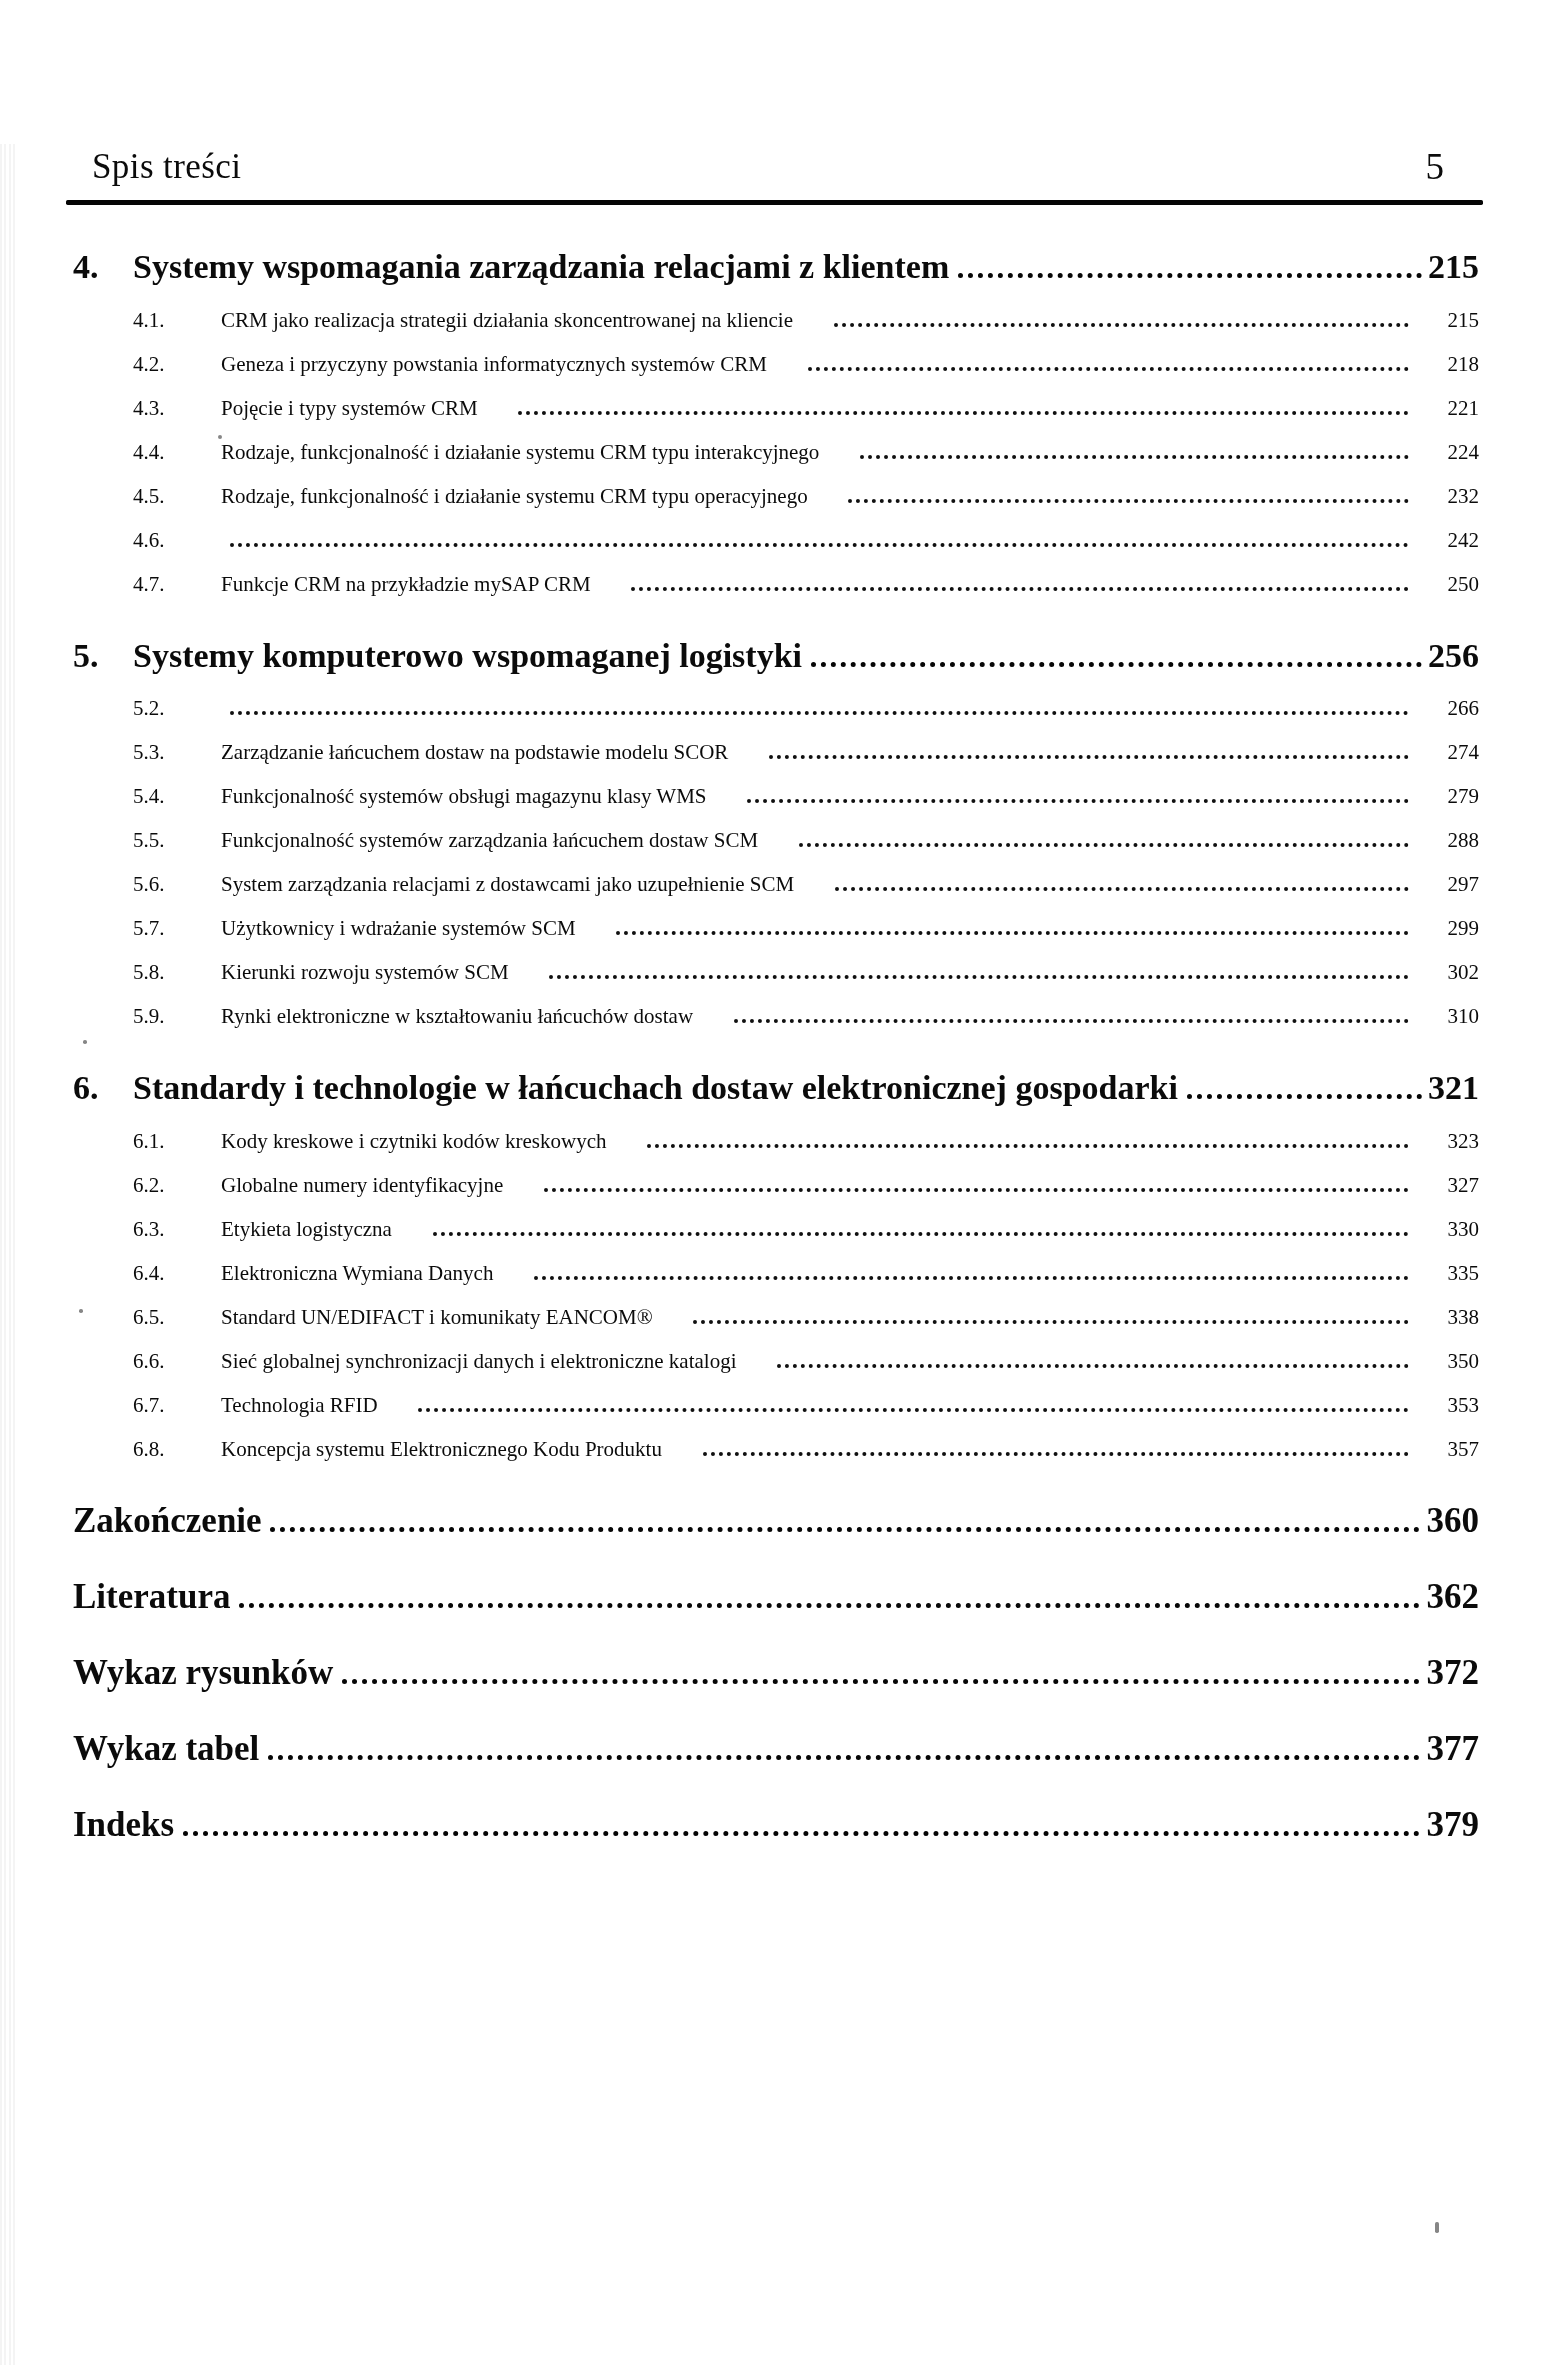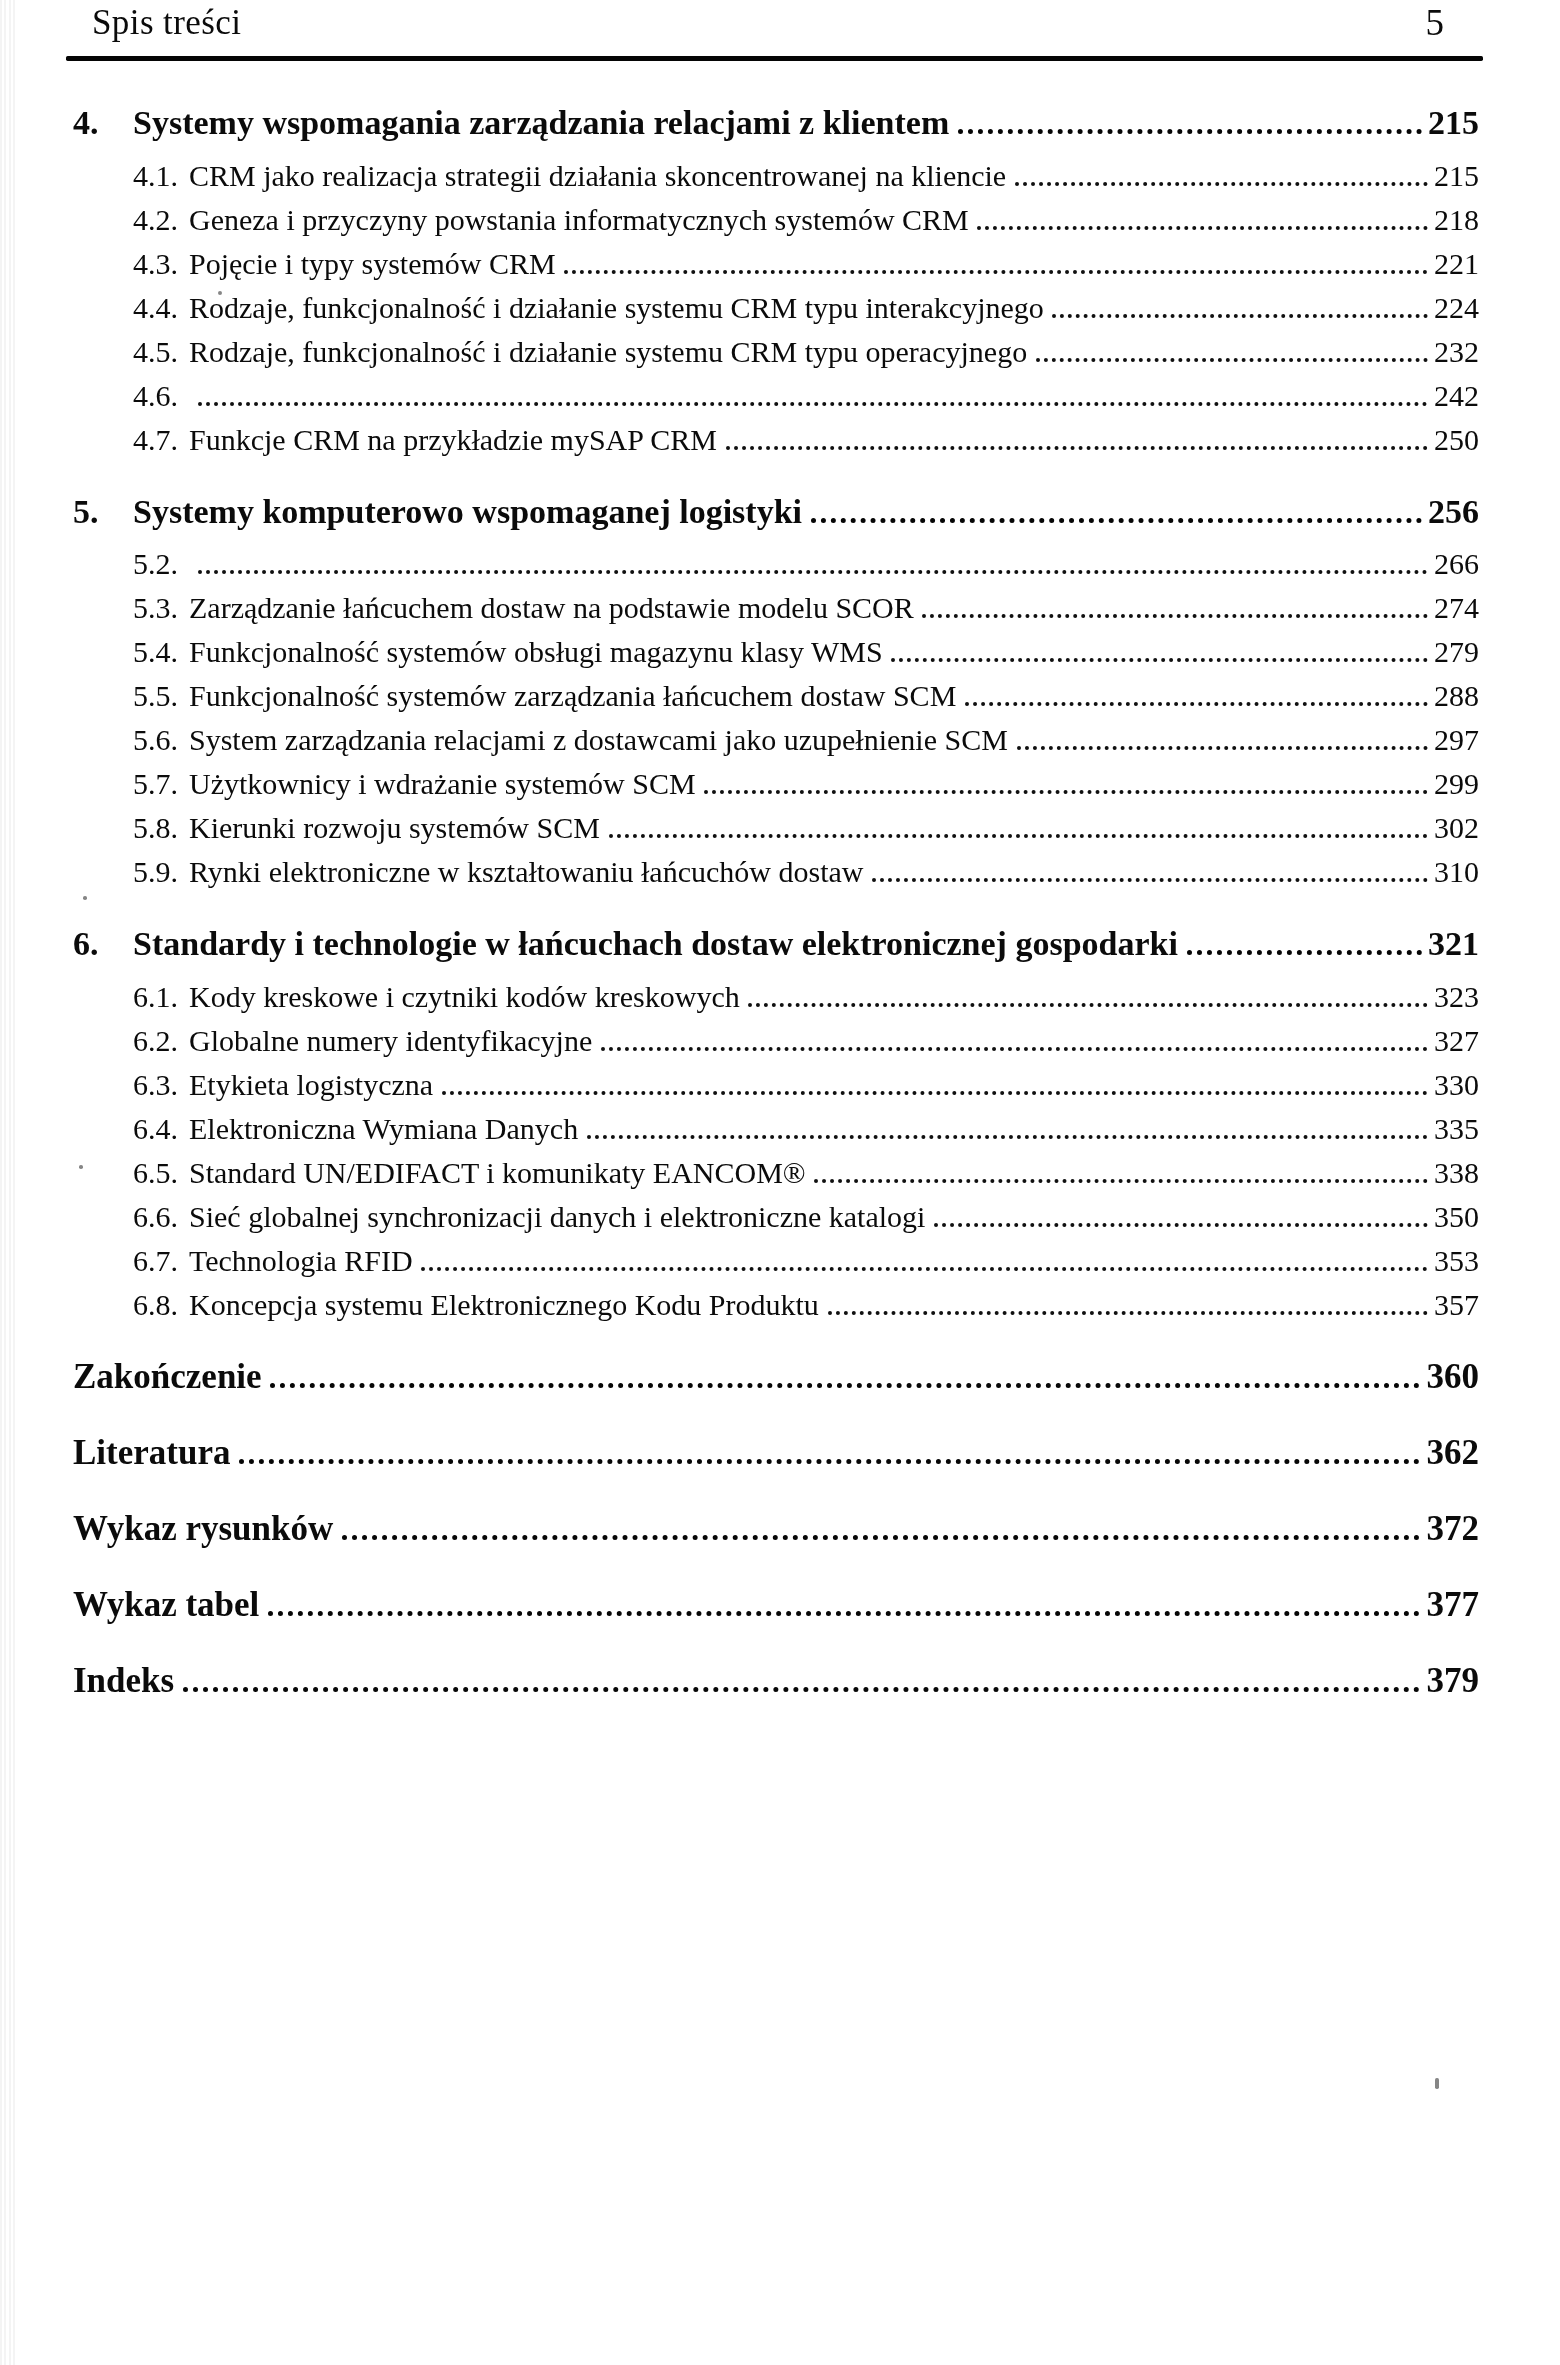--- a/index.html
+++ b/index.html
@@ -36,20 +36,21 @@
   .speck {
     position: absolute;
     background: #222;
     border-radius: 50%;
     opacity: .55;
   }
   .header-row {
     display: flex;
     justify-content: space-between;
     align-items: center;
+    margin-top: 144px;
     padding: 0 35px 0 19px;
     font-size: 35px;
     line-height: 45px;
   }
   .header-title { letter-spacing: 0.4px; }
   .header-pagenum { font-size: 37px; }
   .rule {
     height: 5.2px;
     background: #050505;
     margin-top: 10.5px;
@@ -65,23 +66,24 @@
   }
   .sec-head {
     font-weight: bold;
     font-size: 34px;
     line-height: 47px;
     margin-top: 26px;
     margin-bottom: 7.9px;
   }
   .sec-head.first { margin-top: 38px; }
   .entry {
-    font-size: 30px;
+    font-size: 21px;
     line-height: 44px;
     padding-left: 60px;
+    gap: 32px;
   }
   .back-row {
     font-weight: bold;
     font-size: 35px;
     line-height: 47px;
     margin-top: 29px;
     justify-content: center;
   }
   .back-row.first { margin-top: 26px; }
   .num {

